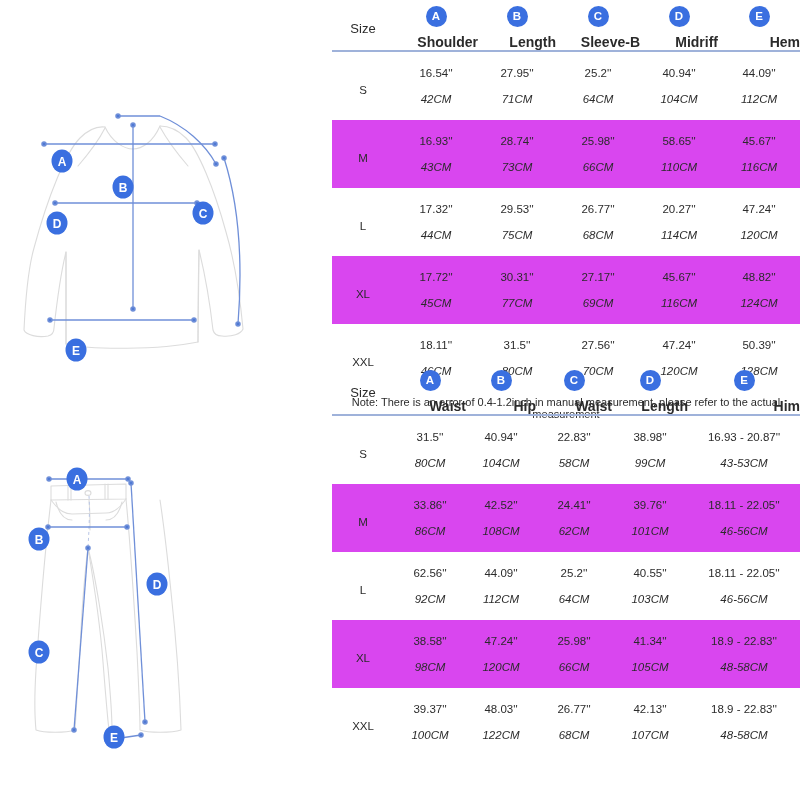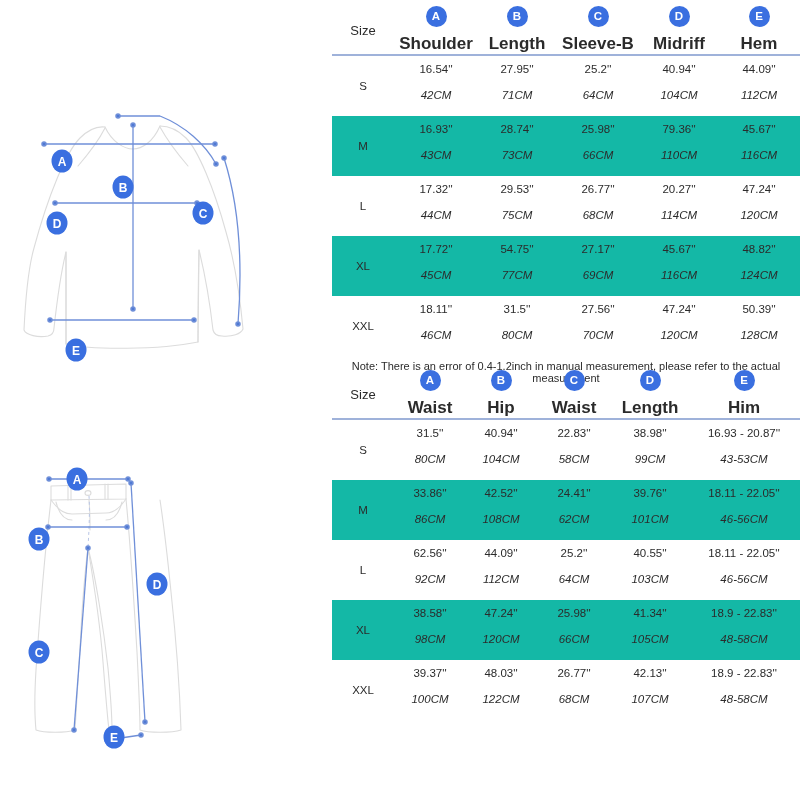--- a/index.html
+++ b/index.html
@@ -74,23 +74,24 @@
     background: #3a6fe0;
     color: #ffffff;
     font-size: 11.5px;
     font-weight: 700;
     margin: 0 auto 7px auto;
     text-align: center;
     letter-spacing: 0;
   }
   .hdr-label {
     display: block;
-    font-size: 17px;
+    font-size: 14px;
     font-weight: 700;
     color: #2b2b2b;
+    text-align: right;
   }
   .hdr-size {
     font-size: 13px;
     font-weight: 400;
     color: #2b2b2b;
     vertical-align: bottom;
     padding-bottom: 6px;
   }
 
   .hdr-rule td {
@@ -101,27 +102,27 @@
     height: 1.6px;
     background: #9fb2da;
     width: 100%;
   }
 
   .data-row td {
     font-size: 11.5px;
     color: #2b2b2b;
     height: 26px;
   }
-  .data-row.row-in td { }
+  .data-row.row-in td { padding-top: 8px; }
   .data-row.row-cm td { padding-bottom: 8px; font-style: italic; }
   .row-size-cell {
     font-size: 12px;
     color: #2b2b2b;
   }
-  .shade td { background: #14b8a6; }
+  .shade td { background: #d946ef; }
 
   .note-row td {
     font-size: 11px;
     color: #2b2b2b;
     text-align: center;
     padding-top: 4px;
     padding-bottom: 2px;
   }
 
   .table-block { position: absolute; left: 0; width: 468px; }
@@ -355,21 +356,21 @@
             <td>64CM</td>
             <td>104CM</td>
             <td>112CM</td>
           </tr>
 
           <tr class="data-row row-in shade">
             <td class="row-size-cell" rowspan="2">M</td>
             <td>16.93''</td>
             <td>28.74''</td>
             <td>25.98''</td>
-            <td>79.36''</td>
+            <td>58.65''</td>
             <td>45.67''</td>
           </tr>
           <tr class="data-row row-cm shade">
             <td>43CM</td>
             <td>73CM</td>
             <td>66CM</td>
             <td>110CM</td>
             <td>116CM</td>
           </tr>
 
@@ -385,21 +386,21 @@
             <td>44CM</td>
             <td>75CM</td>
             <td>68CM</td>
             <td>114CM</td>
             <td>120CM</td>
           </tr>
 
           <tr class="data-row row-in shade">
             <td class="row-size-cell" rowspan="2">XL</td>
             <td>17.72''</td>
-            <td>54.75''</td>
+            <td>30.31''</td>
             <td>27.17''</td>
             <td>45.67''</td>
             <td>48.82''</td>
           </tr>
           <tr class="data-row row-cm shade">
             <td>45CM</td>
             <td>77CM</td>
             <td>69CM</td>
             <td>116CM</td>
             <td>124CM</td>

